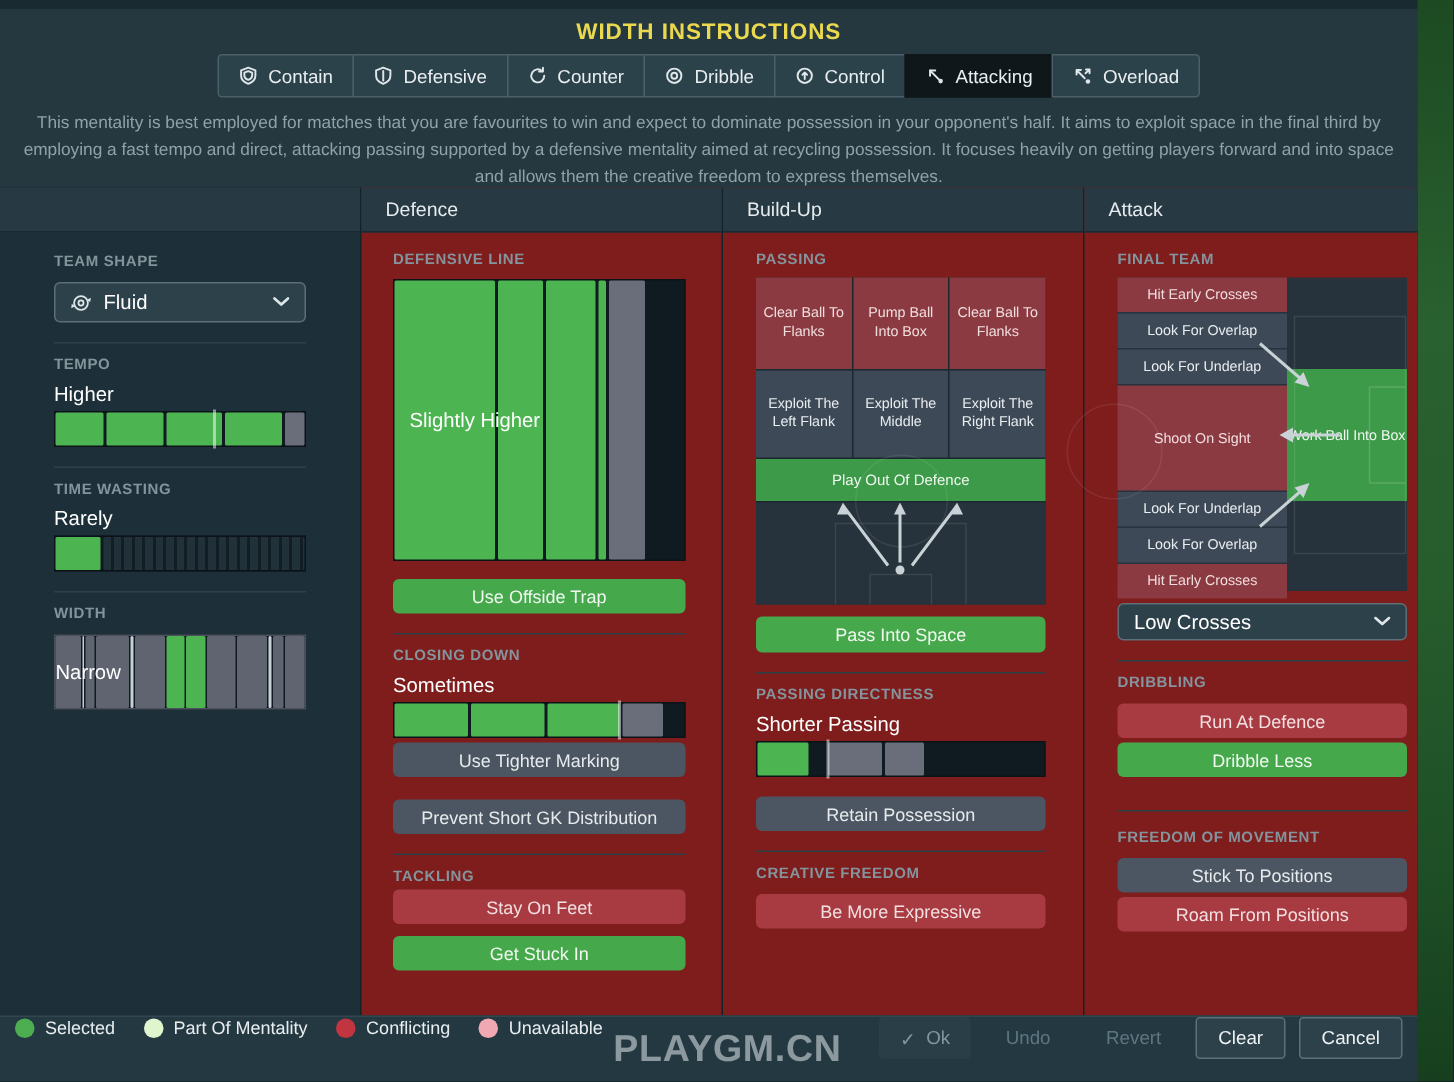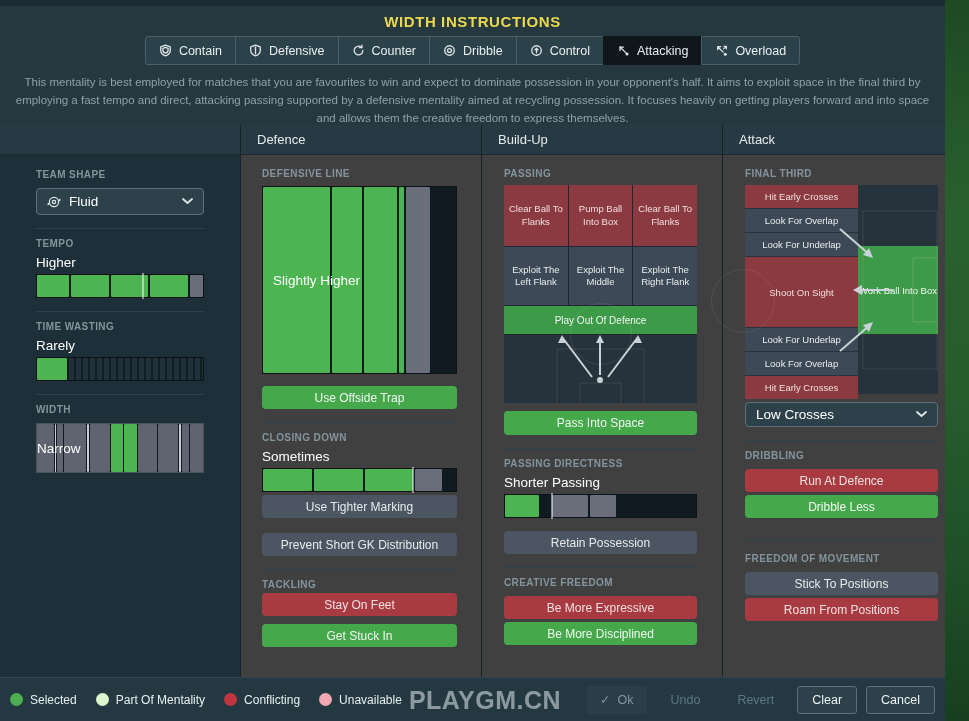--- a/index.html
+++ b/index.html
@@ -21,21 +21,21 @@
   .tab:first-child { border-radius:3px 0 0 3px; margin-left:0; }
   .tab:last-child { border-radius:0 3px 3px 0; }
   .tab.selected { background:#0f171b; border-color:#0f171b; }
   .ticon { display:inline-flex; margin-right:7px; }
   .ticon svg { width:13px; height:13px; stroke:#dfe6e9; fill:none; stroke-width:1.2; stroke-linecap:round; stroke-linejoin:round; }
   .desc { margin:9px auto 0; width:925px; text-align:center; font-size:11.5px; line-height:1.55;
     color:#8fa1a9; }
 
   
   .main { position:absolute; top:125px; left:0; width:945px; height:552px; background:#142229; }
-  .col { position:absolute; top:0; height:100%; background:#404040; }
+  .col { position:absolute; top:0; height:100%; background:#7f1d1d; }
   .col1 { left:0; width:240px; background:#1d3039; }
   .col2 { left:241px; width:240px; }
   .col3 { left:482px; width:240px; }
   .col4 { left:723px; width:222px; }
   .colhead { height:30px; background:#273a43; display:flex; align-items:center; padding:0 16px;
     font-size:13px; color:#e6ebee; border-bottom:1px solid #1b2930; }
   .cp1 { padding:0 36px; }
   .cp2 { padding:0 24px 0 21px; }
   .cp3 { padding:0 25px 0 22px; }
   .cp4 { padding:0 7px 0 22px; }
@@ -98,21 +98,21 @@
   .at-tall { height:70px; }
   .at-greenbox { position:absolute; left:113px; top:61px; width:80px; height:88px; background:#3d9a49;
     display:flex; align-items:center; justify-content:center; color:#f0f8f0; font-size:9.5px;
     white-space:nowrap; cursor:pointer; }
   .at-arc { position:absolute; left:-34px; top:84px; width:64px; height:64px;
     border:1px solid rgba(255,255,255,.08); border-radius:50%; pointer-events:none; }
   .at-svg, .bu-svg { position:absolute; left:0; top:0; pointer-events:none; }
 
   
   footer { position:absolute; left:0; bottom:0; width:945px; height:44px; background:#243842;
-    border-top:1px solid #33464f; display:flex; align-items:center; padding:0 10px; }
+    border-top:1px solid #33464f; display:flex; align-items:flex-start; padding:0 10px; }
   .legend { display:flex; align-items:center; gap:19px; }
   .legend-item { display:flex; align-items:center; gap:7px; font-size:12px; color:#e8eef0; }
   .dot { width:13px; height:13px; border-radius:50%; }
   .watermark { position:absolute; left:485px; top:50%; transform:translate(-50%,-50%);
     font-size:25px; font-weight:bold; letter-spacing:.5px; color:rgba(226,233,236,.55); }
   .fbtns { margin-left:auto; display:flex; align-items:center; gap:9px; }
   .fbtn { height:28px; padding:0 14px; border-radius:3px; font-family:"Liberation Sans",sans-serif;
     font-size:12.5px; cursor:pointer; display:flex; align-items:center; gap:7px; }
   .fbtn-ok { background:#2a3e47; border:none; color:#8296a0; }
   .fbtn-ghost { background:transparent; border:none; color:#5e7680; }
@@ -330,28 +330,27 @@
               <div class="seg seg-e" style="flex: 10 0 0px;"></div>
               <div class="seg seg-x" style="flex: 37 0 0px;"></div>
               <div class="seg seg-x" style="flex: 28 0 0px;"></div>
               <div class="seg seg-e" style="flex: 81 0 0px;"></div>
               <div class="smarker" style="left: 24%;"></div>
             </div>
           <button class="btn btn-gray" style="margin-top:13px">Retain Possession</button>
           <div class="divider"></div>
           <div class="seclabel">CREATIVE FREEDOM</div>
           <button class="btn btn-red" style="margin-top:8px">Be More Expressive</button>
-          <button class="btn btn-green" style="margin-top:3px">Be More Disciplined</button>
         </div>
       </section>
 
       <section class="col col4">
         <div class="colhead">Attack</div>
         <div class="cp4">
-          <div class="seclabel" style="margin-top:13px">FINAL THIRD</div>
+          <div class="seclabel" style="margin-top:13px">FINAL TEAM</div>
           <div class="pitch-at">
             <div class="at-bands">
               <div class="at-band zred">Hit Early Crosses</div>
               <div class="at-band zslate">Look For Overlap</div>
               <div class="at-band zslate">Look For Underlap</div>
               <div class="at-band at-tall zred">Shoot On Sight</div>
               <div class="at-band zslate">Look For Underlap</div>
               <div class="at-band zslate">Look For Overlap</div>
               <div class="at-band zred">Hit Early Crosses</div>
             </div>

